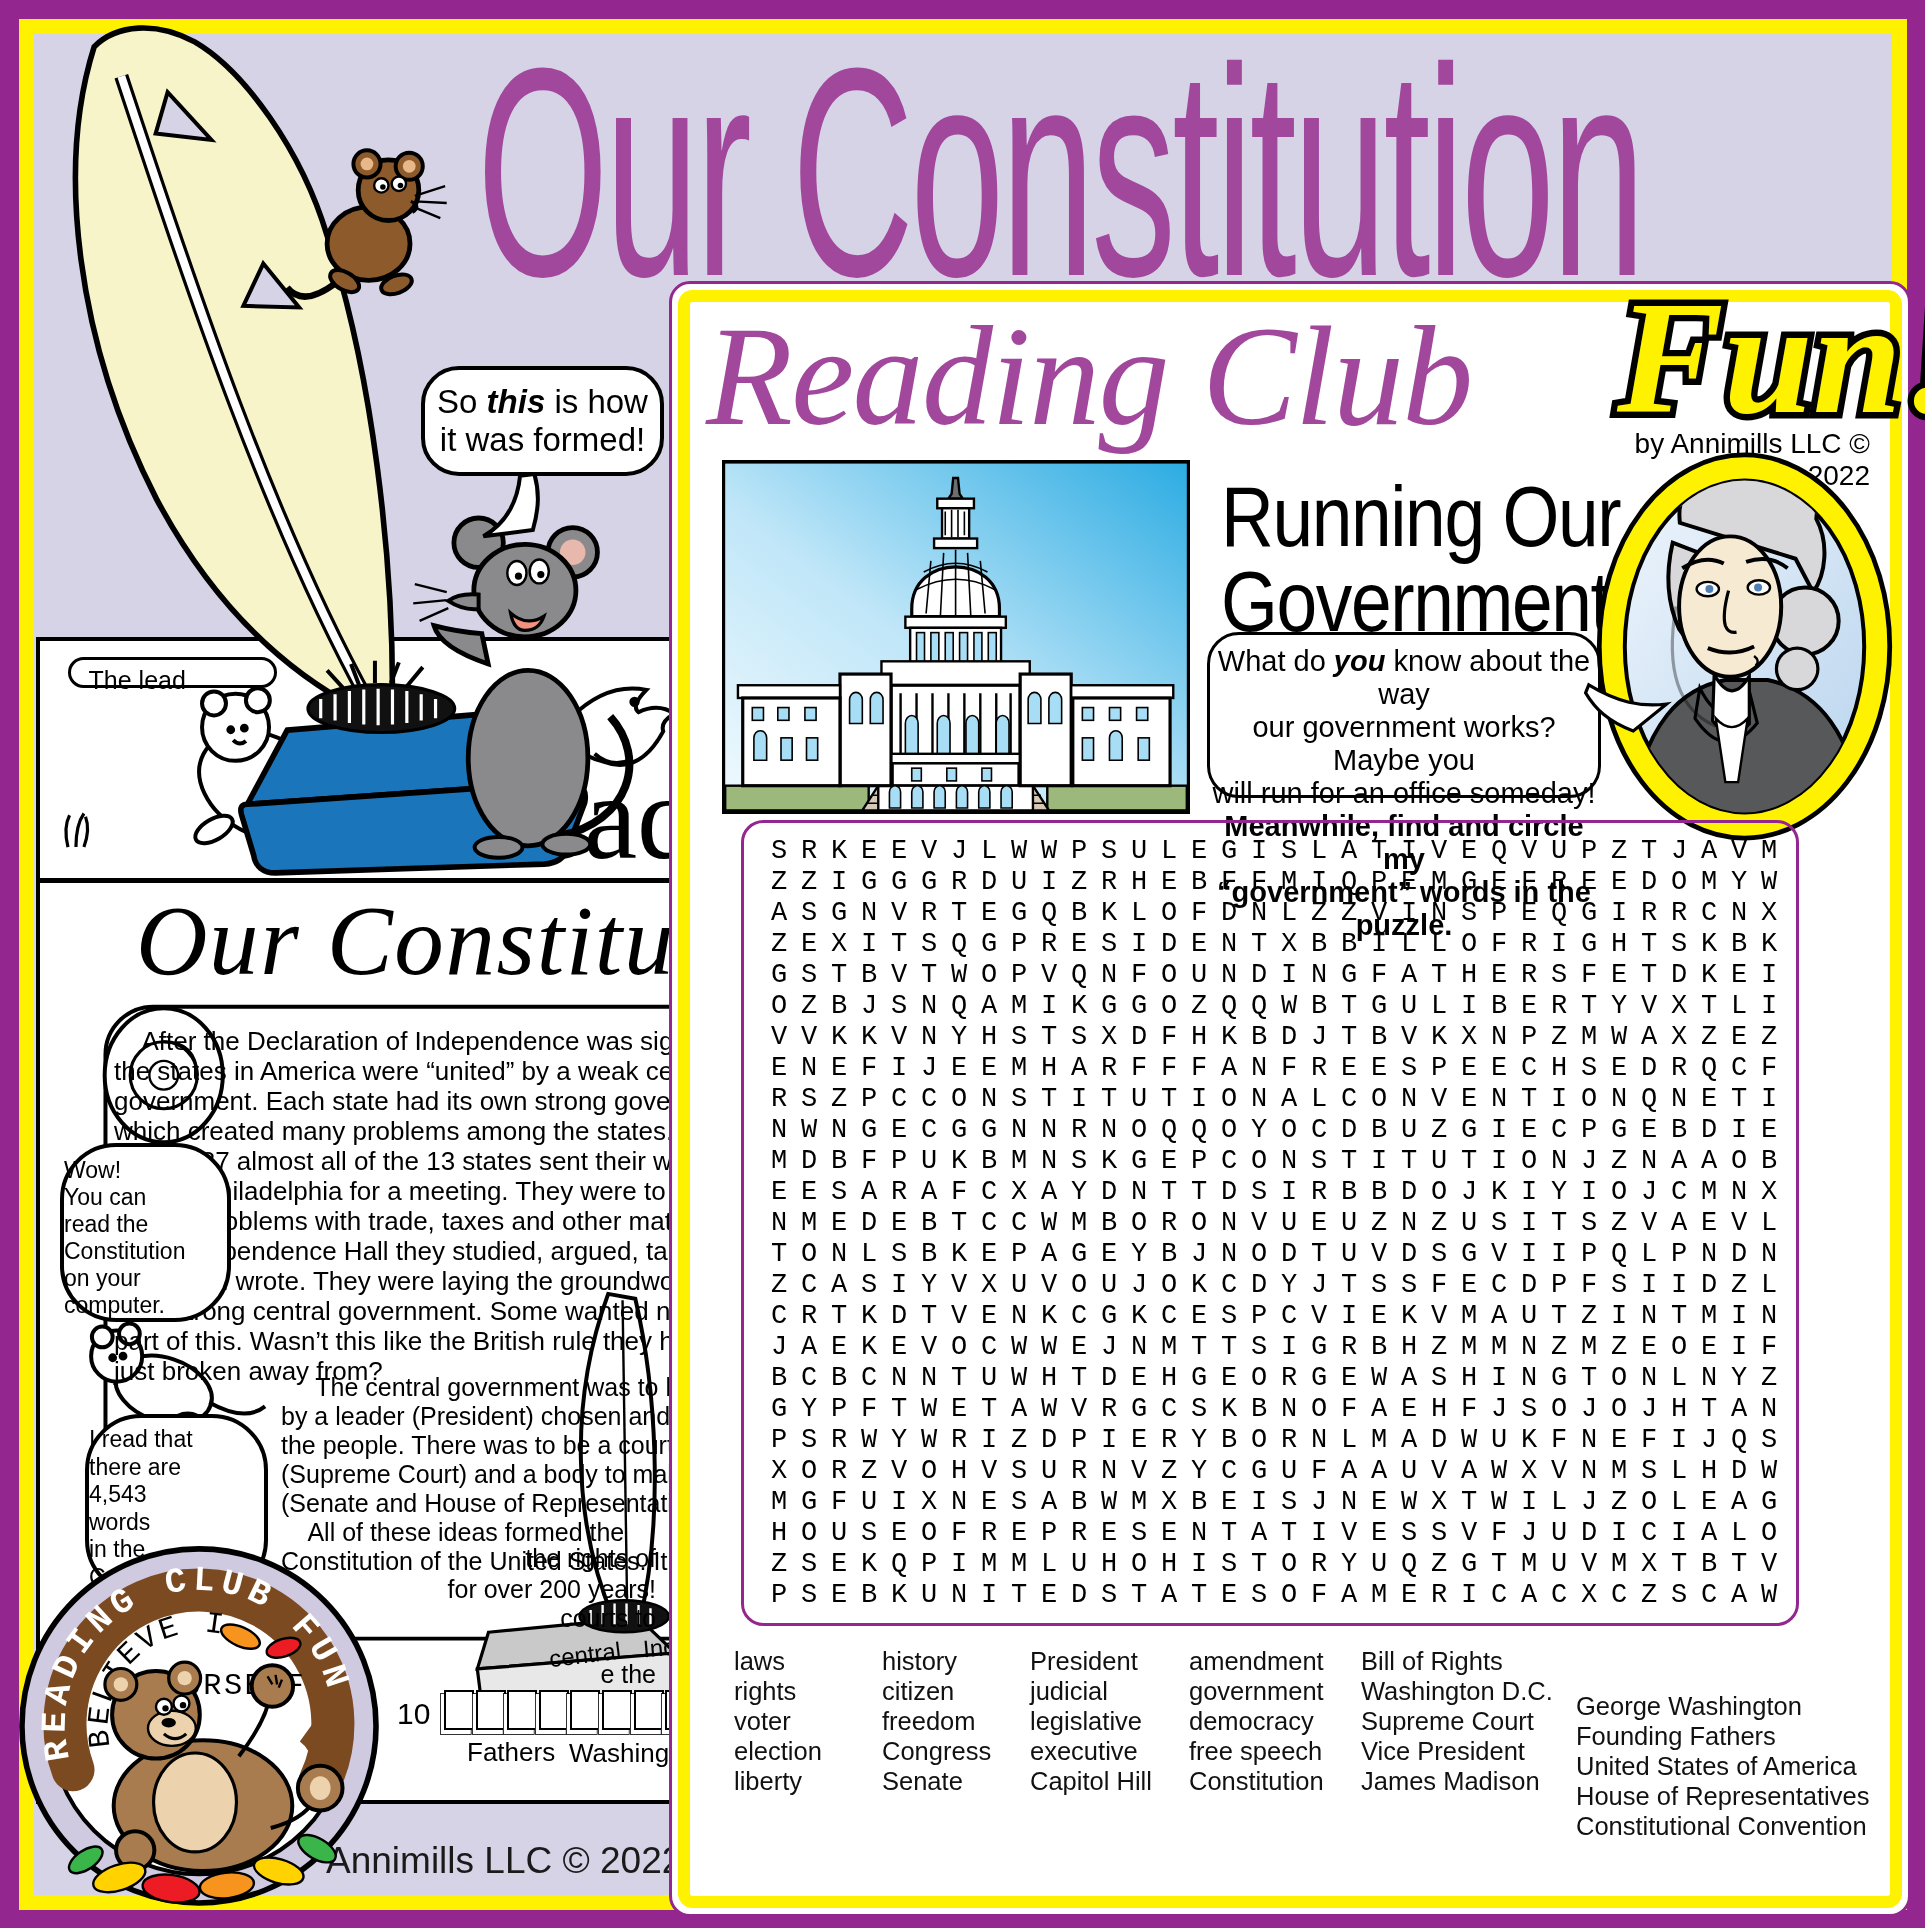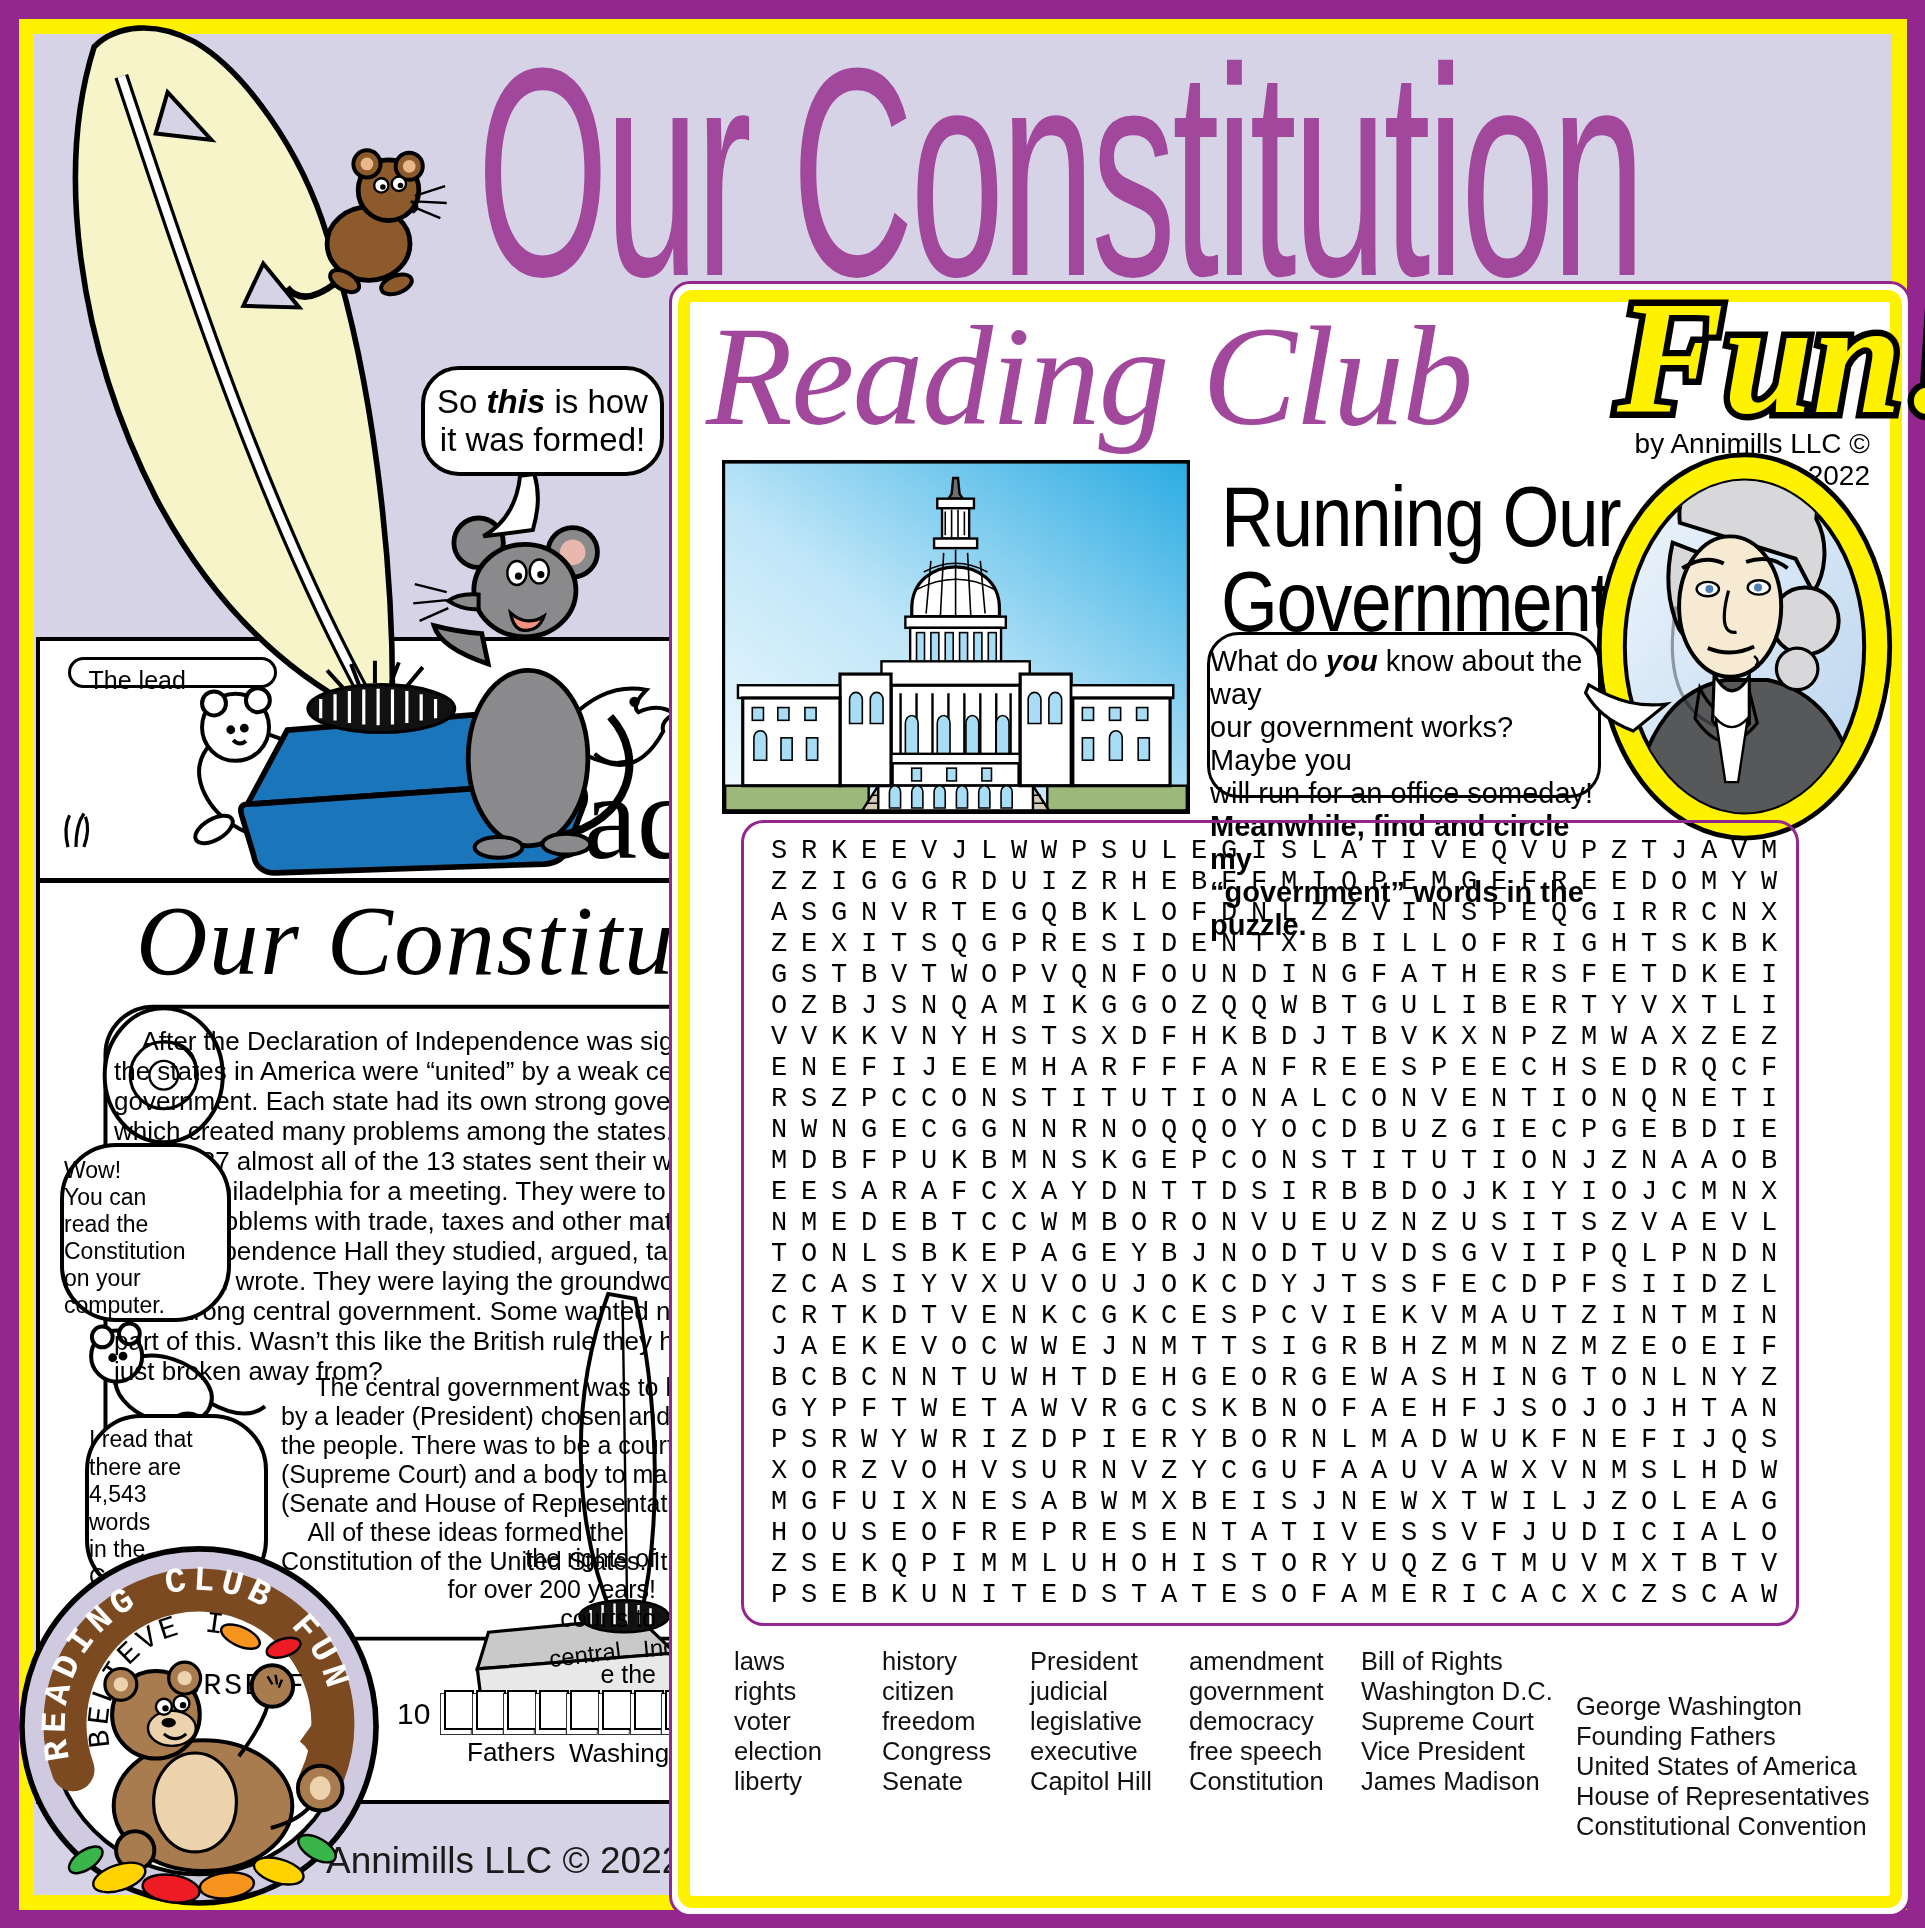--- a/index.html
+++ b/index.html
@@ -52,21 +52,21 @@
   #brand{left:706px;top:305px;font-family:"Liberation Serif",serif;font-size:142px;line-height:1;color:#a1489d;white-space:nowrap;letter-spacing:-1.6px;font-style:italic;}
   #fun-wrap{left:1617px;top:278px;width:271px;height:184px;}
   .fun-text{position:absolute;left:0;top:0;font-family:"Liberation Serif",serif;font-style:italic;font-weight:bold;
      font-size:160px;line-height:1;white-space:nowrap;}
   #fun-back{-webkit-text-stroke:12.8px #000;color:#000;}
   #fun-front{color:#fff200;}
   #byline{left:1584px;top:428px;width:286px;text-align:right;font-size:28px;color:#000;}
   #heading1{left:1221px;top:474px;font-size:85px;line-height:1;color:#000;transform:scaleX(.86);transform-origin:left top;white-space:nowrap;letter-spacing:-1.6px;}
   #heading2{left:1221px;top:559px;font-size:85px;line-height:1;color:#000;transform:scaleX(.86);transform-origin:left top;white-space:nowrap;letter-spacing:-1.6px;}
   #gw-bubble{left:1207px;top:632px;width:394px;height:166px;background:#fff;border:3.2px solid #000;border-radius:32px;
-     text-align:left;font-size:29px;line-height:33px;padding-top:9.6px;box-sizing:border-box;}
+     text-align:center;font-size:29px;line-height:33px;padding-top:9.6px;box-sizing:border-box;}
   #gw-bubble .b{font-weight:bold;}
   #grid-frame{left:741px;top:820px;width:1052px;height:800px;border:3.2px solid #93278f;border-radius:22.3px;}
   #grid{left:764px;top:836px;}
   .g-row{display:flex;height:31px;}
   .gc{width:30px;text-align:center;font-family:"Liberation Mono",monospace;font-size:27px;line-height:31px;color:#000;}
   .wl-col{position:absolute;top:1646px;}
   .wl-col .ln{font-size:25.5px;line-height:30px;color:#111;white-space:nowrap;}
 </style>
 </head>
 <body>

